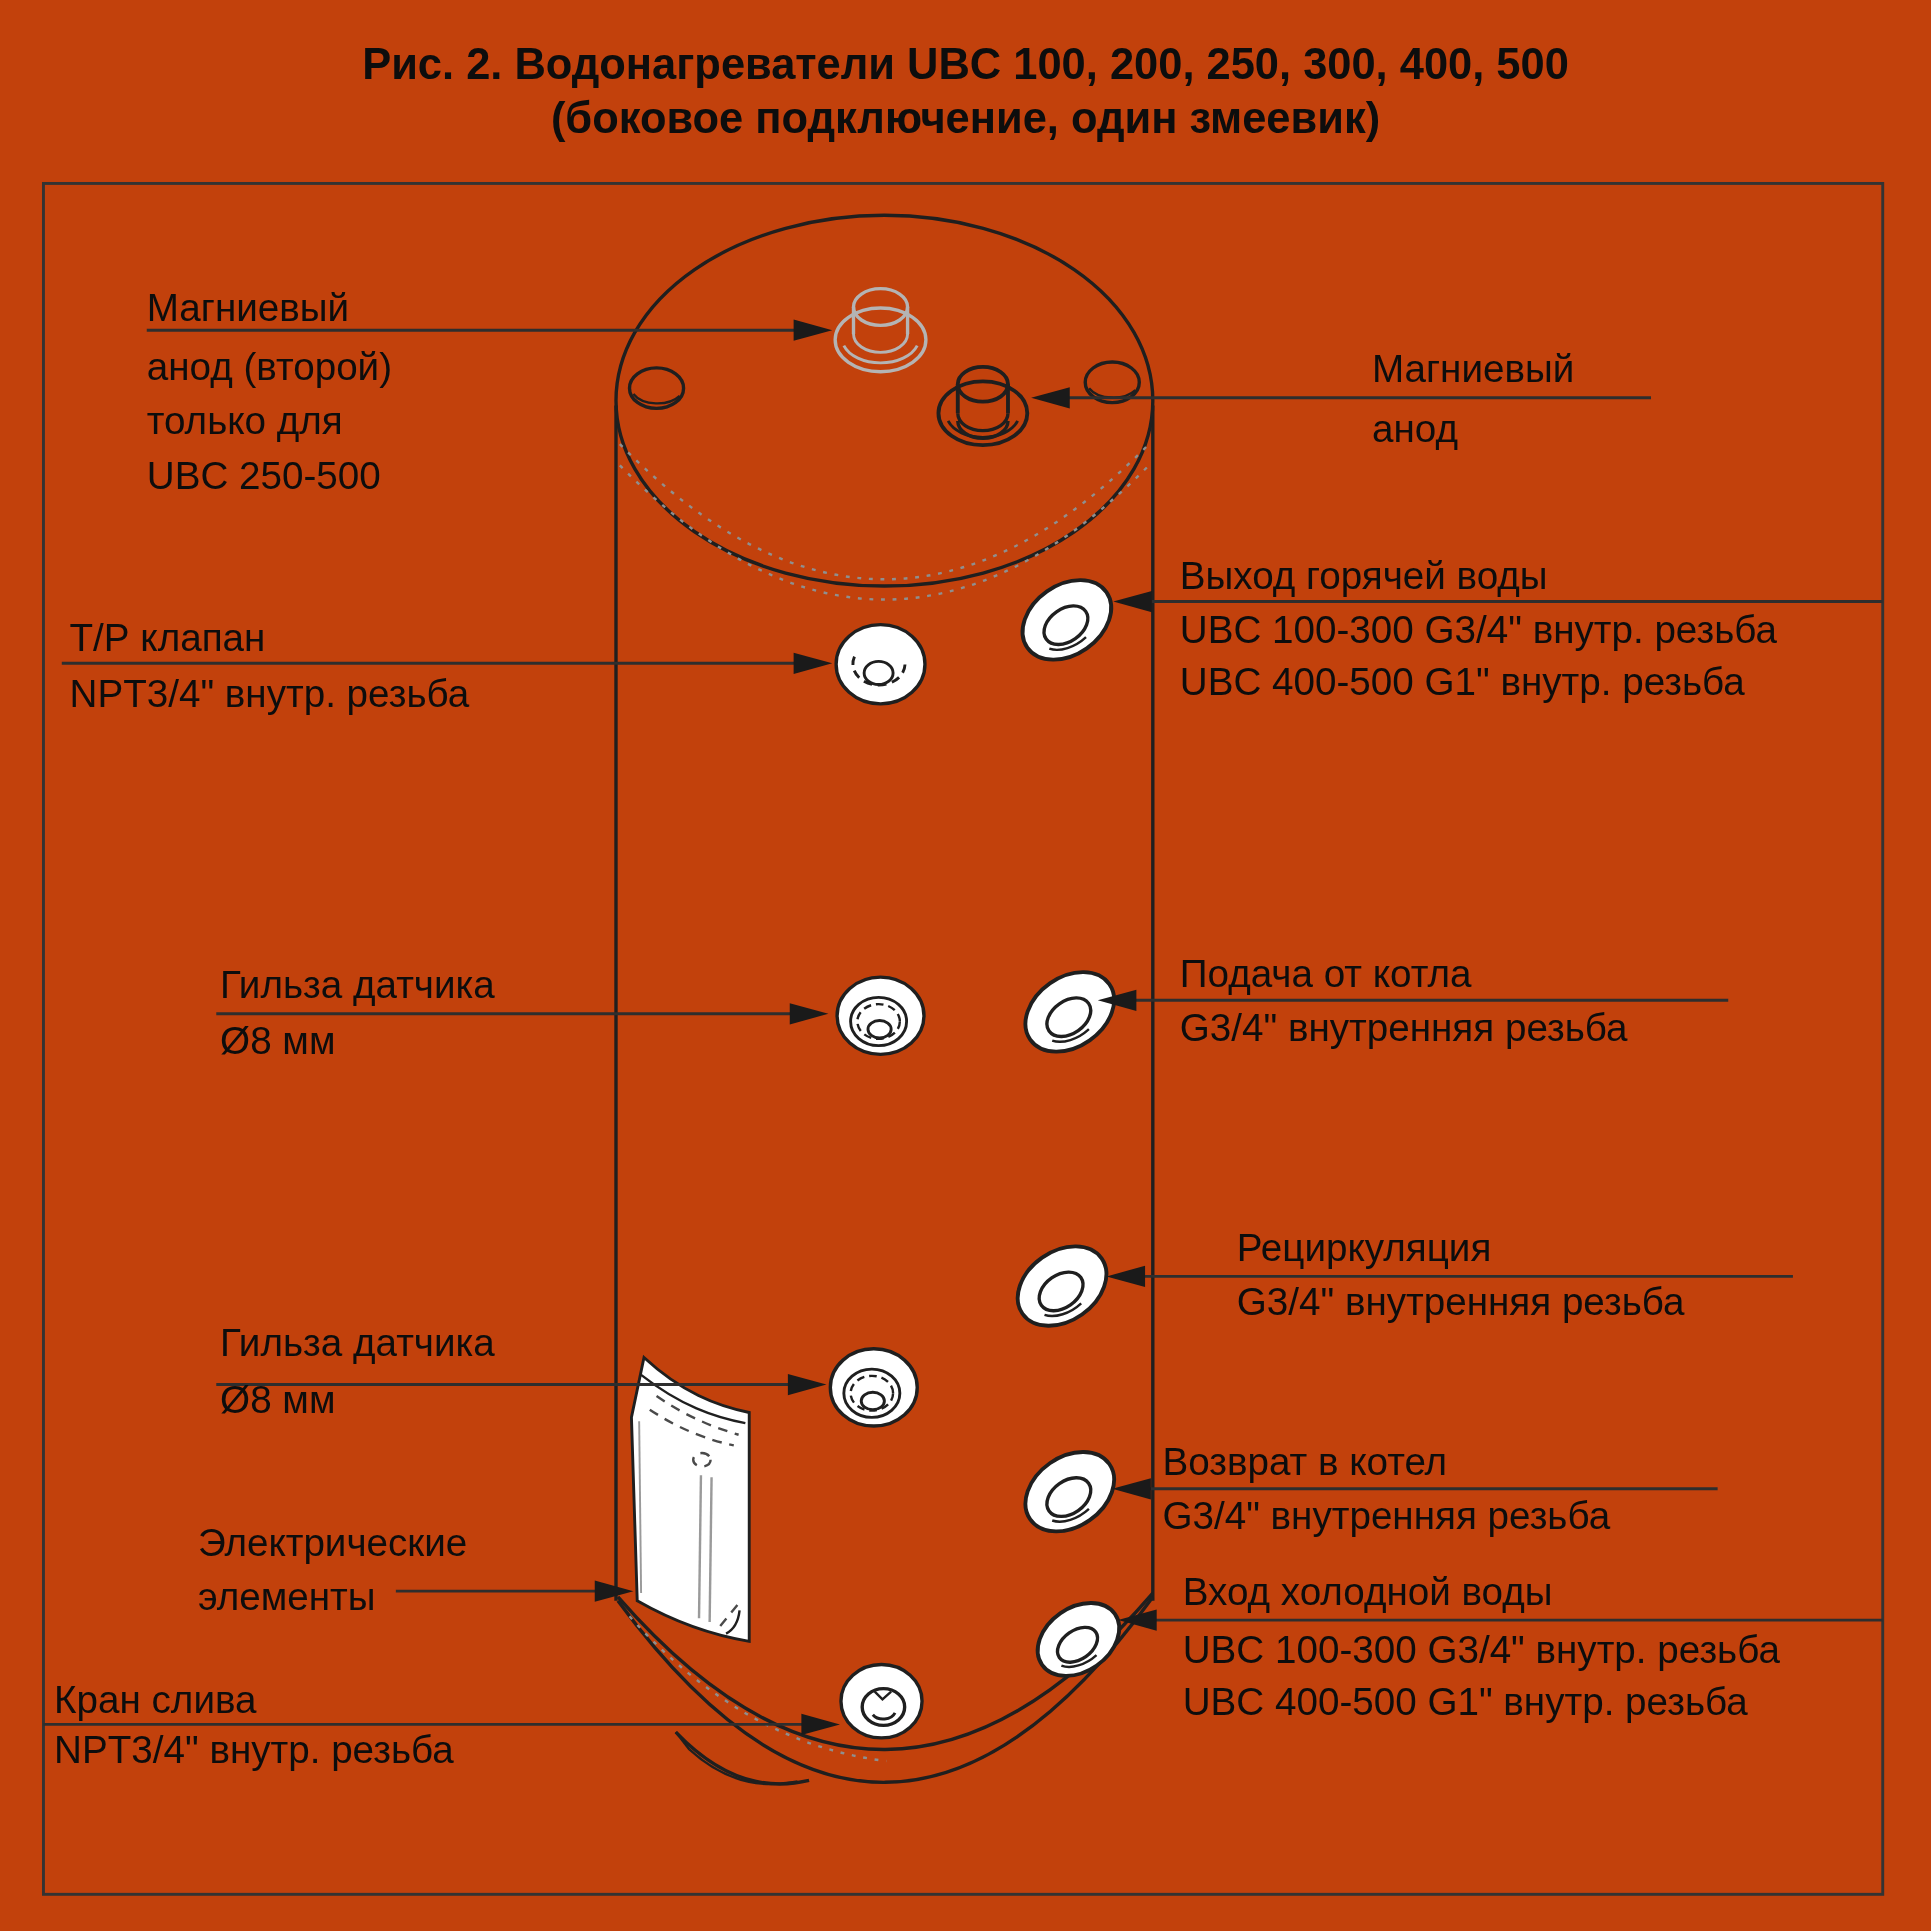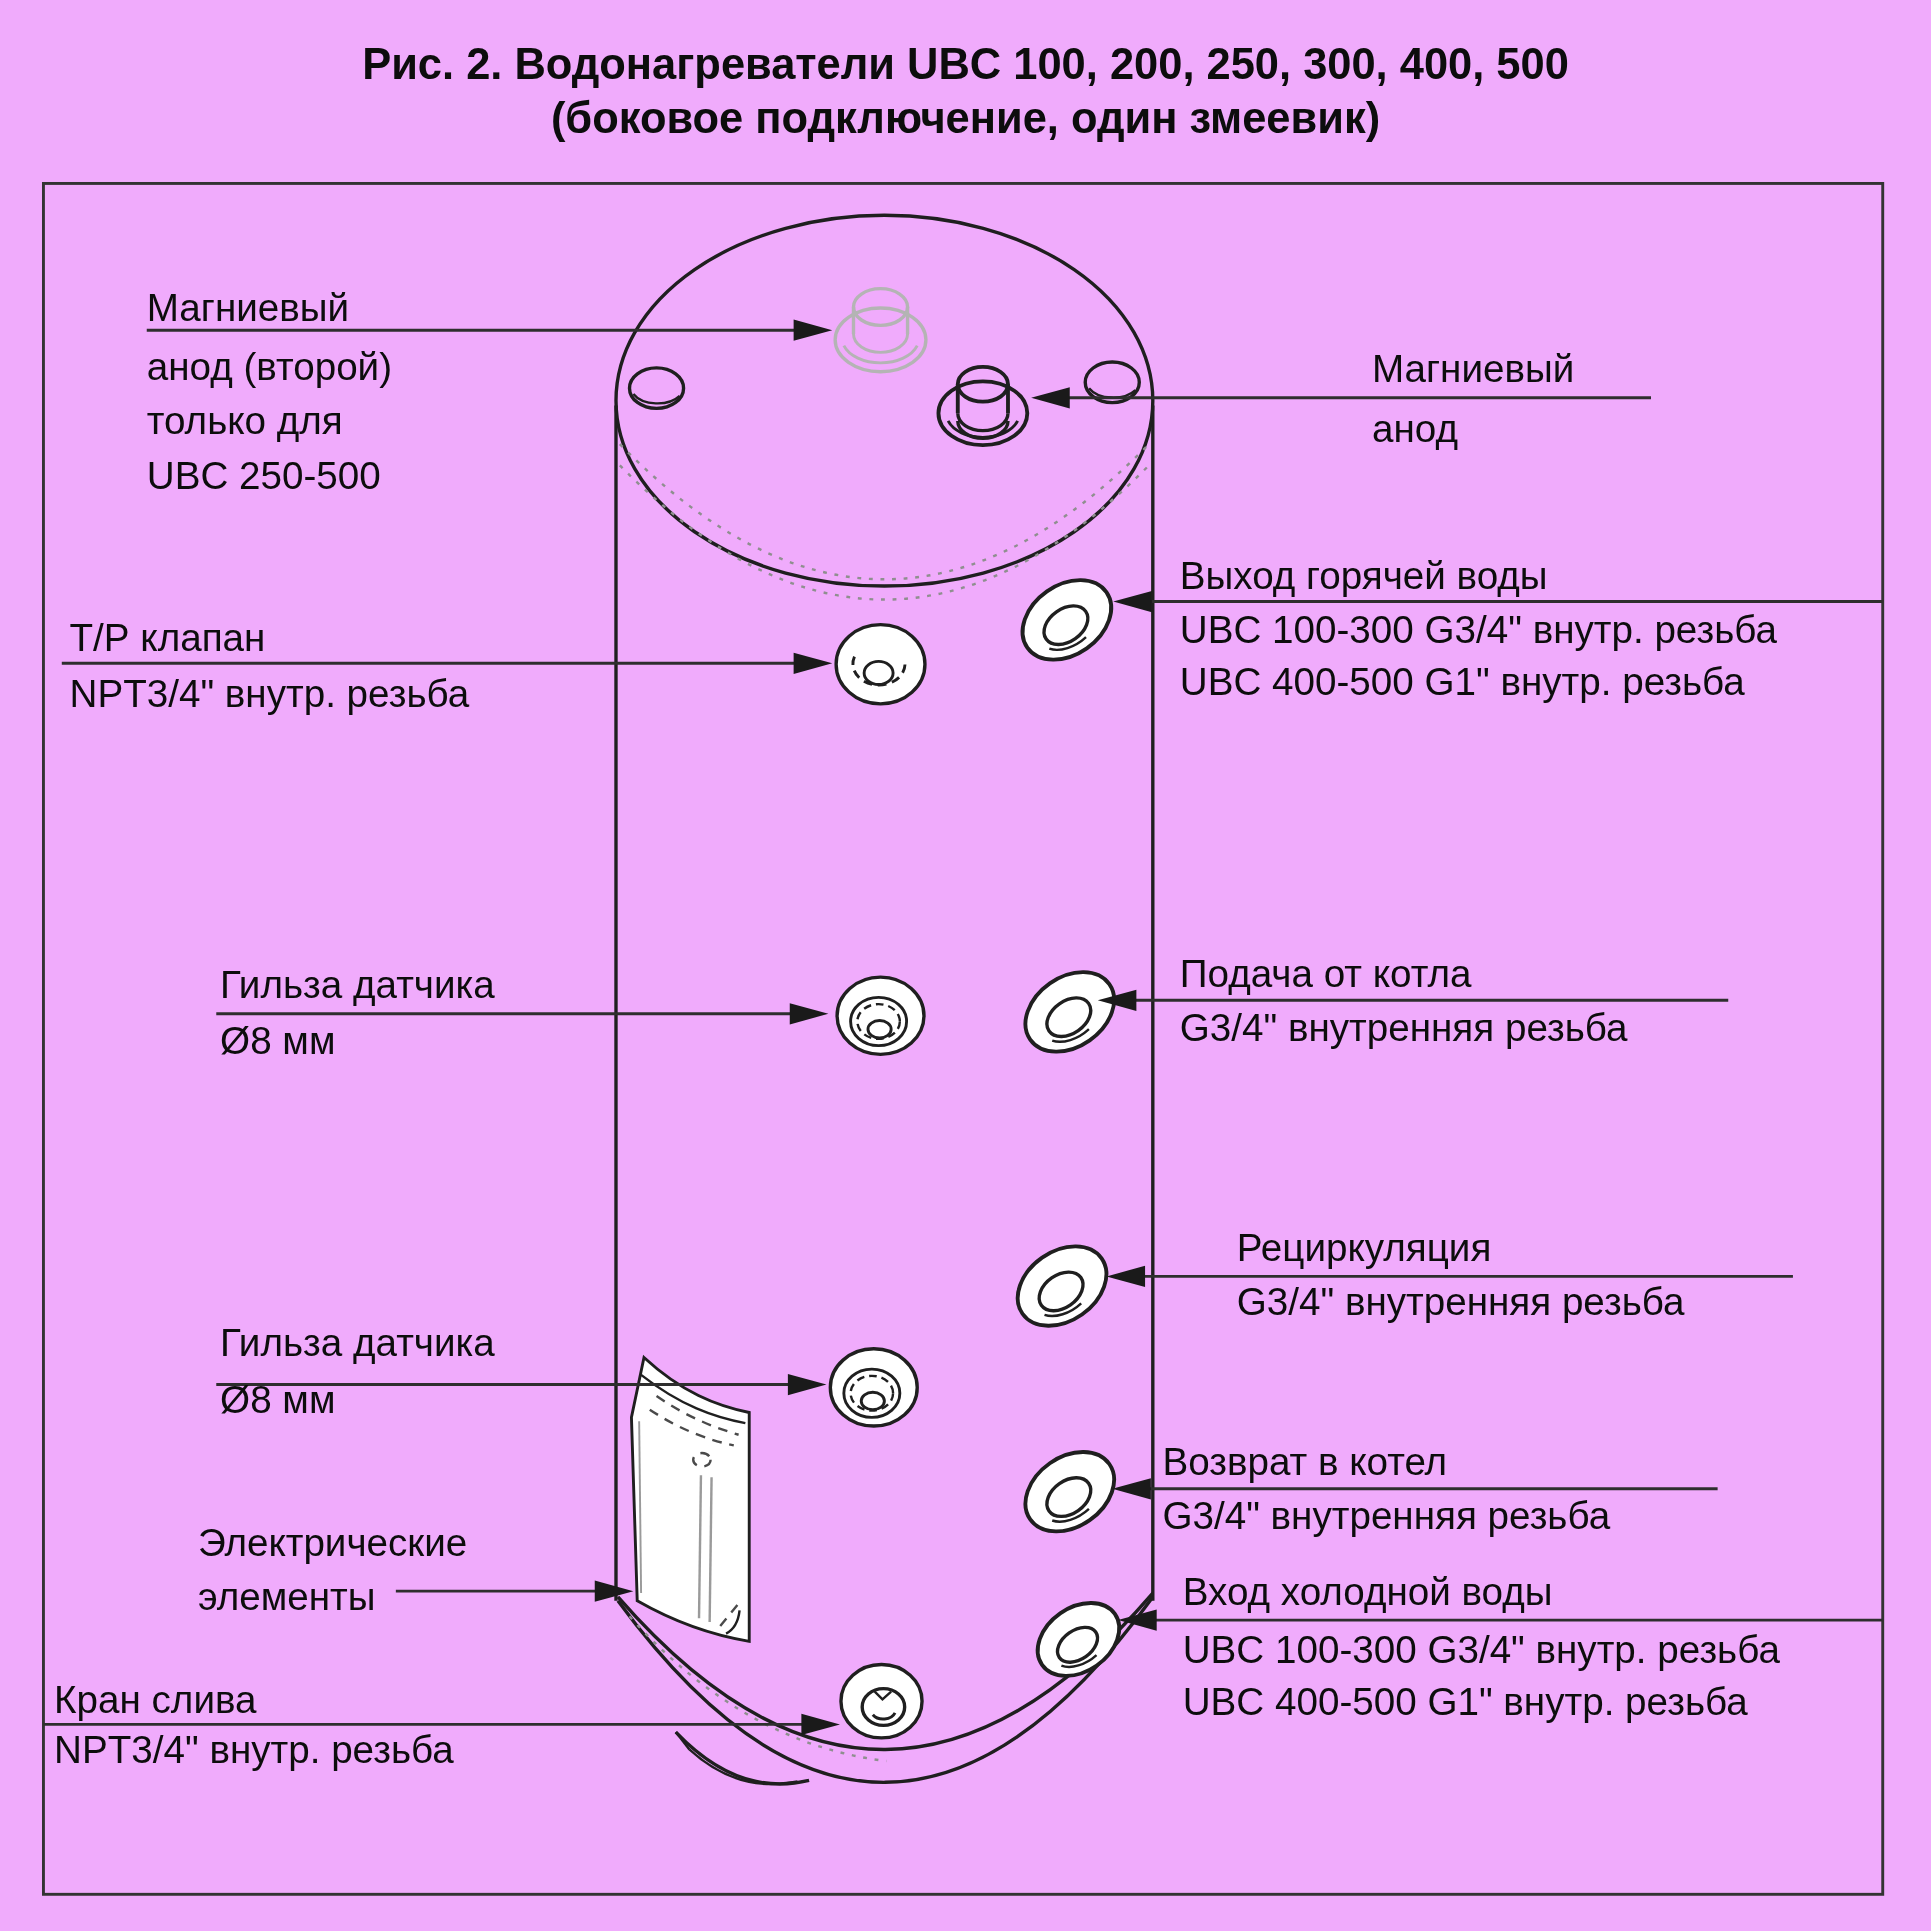--- a/index.html
+++ b/index.html
@@ -1,16 +1,16 @@
 <!DOCTYPE html>
 <html lang="ru"><head>
 <meta charset="utf-8">
 <style>
   html,body{margin:0;padding:0;background:#ffffff;}
-  .canvas{position:relative;width:1931px;height:1931px;background:#f0abfc;overflow:hidden;}
+  .canvas{position:relative;width:1931px;height:1931px;background:#c2410c;overflow:hidden;}
   svg{position:absolute;left:0;top:0;}
   svg text{font-family:"Liberation Sans","DejaVu Sans",sans-serif;fill:#0d0d0d;}
   .ttl{font-size:45px;font-weight:bold;}
   .lbl{font-size:40px;}
   .ink{stroke:#1f1f1f;fill:none;}
   .ink2{stroke:#1f1f1f;fill:#ffffff;}
   .ghost{stroke:#b4b4b4;fill:none;}
   .leader{stroke:#2e2e2e;stroke-width:3;fill:none;}
   .arrow{fill:#1a1a1a;stroke:none;}
   .dotted{stroke:#8f8f8f;stroke-width:2.5;fill:none;stroke-dasharray:4 8;}

